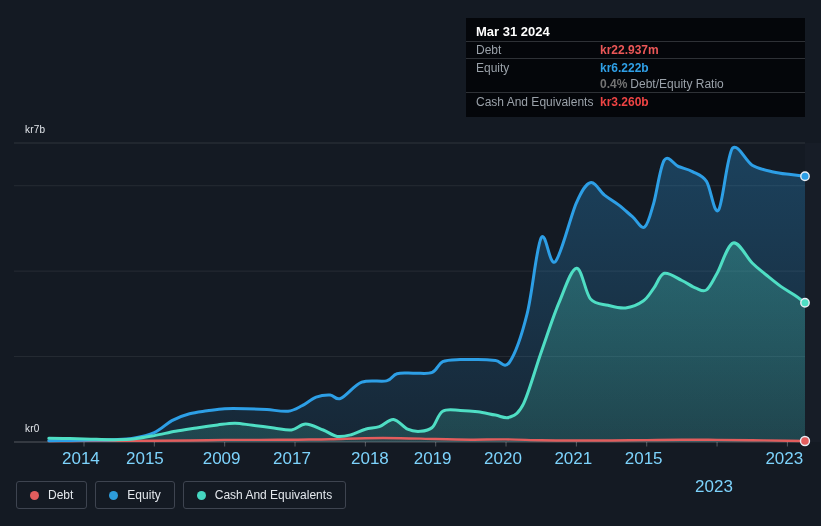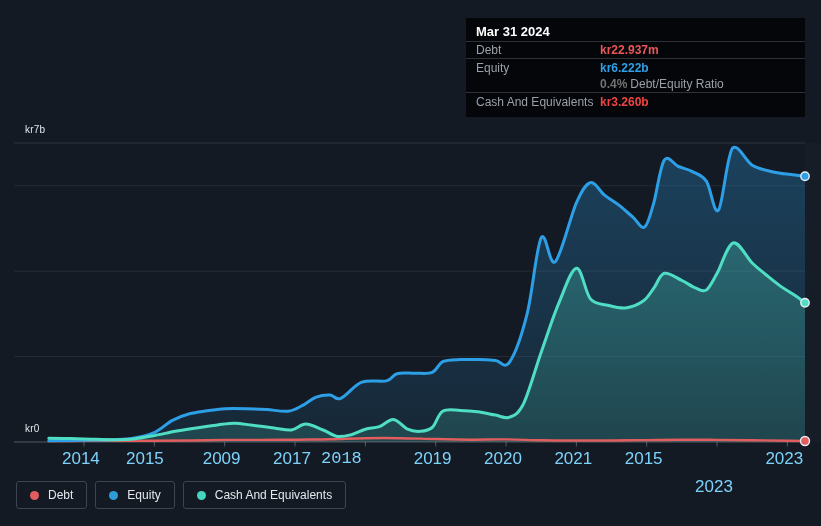--- a/index.html
+++ b/index.html
@@ -108,21 +108,21 @@
     </svg>
 
   <div class="y-label" id="y-label-top">kr7b</div>
   <div class="y-label" id="y-label-bottom">kr0</div>
 
   <div id="x-labels">
       <div class="x-label" style="left: 84px;">2014</div>
       <div class="x-label" style="left: 148px;">2015</div>
       <div class="x-label" style="left: 224.68px;">2009</div>
       <div class="x-label" style="left: 295.02px;">2017</div>
-      <div class="x-label" style="left: 343px; font-family: Liberation Mono, monospace;">2018</div>
+      <div class="x-label" style="left: 373px;">2018</div>
       <div class="x-label" style="left: 435.7px;">2019</div>
       <div class="x-label" style="left: 506.04px;">2020</div>
       <div class="x-label" style="left: 576.38px;">2021</div>
       <div class="x-label" style="left: 646.72px;">2015</div>
       <div class="x-label" style="left: 717.06px; margin-top: 28px;">2023</div>
       <div class="x-label" style="left: 787.4px;">2023</div>
     </div>
 
   <div id="tooltip">
     <div class="tt-header">Mar 31 2024</div>

